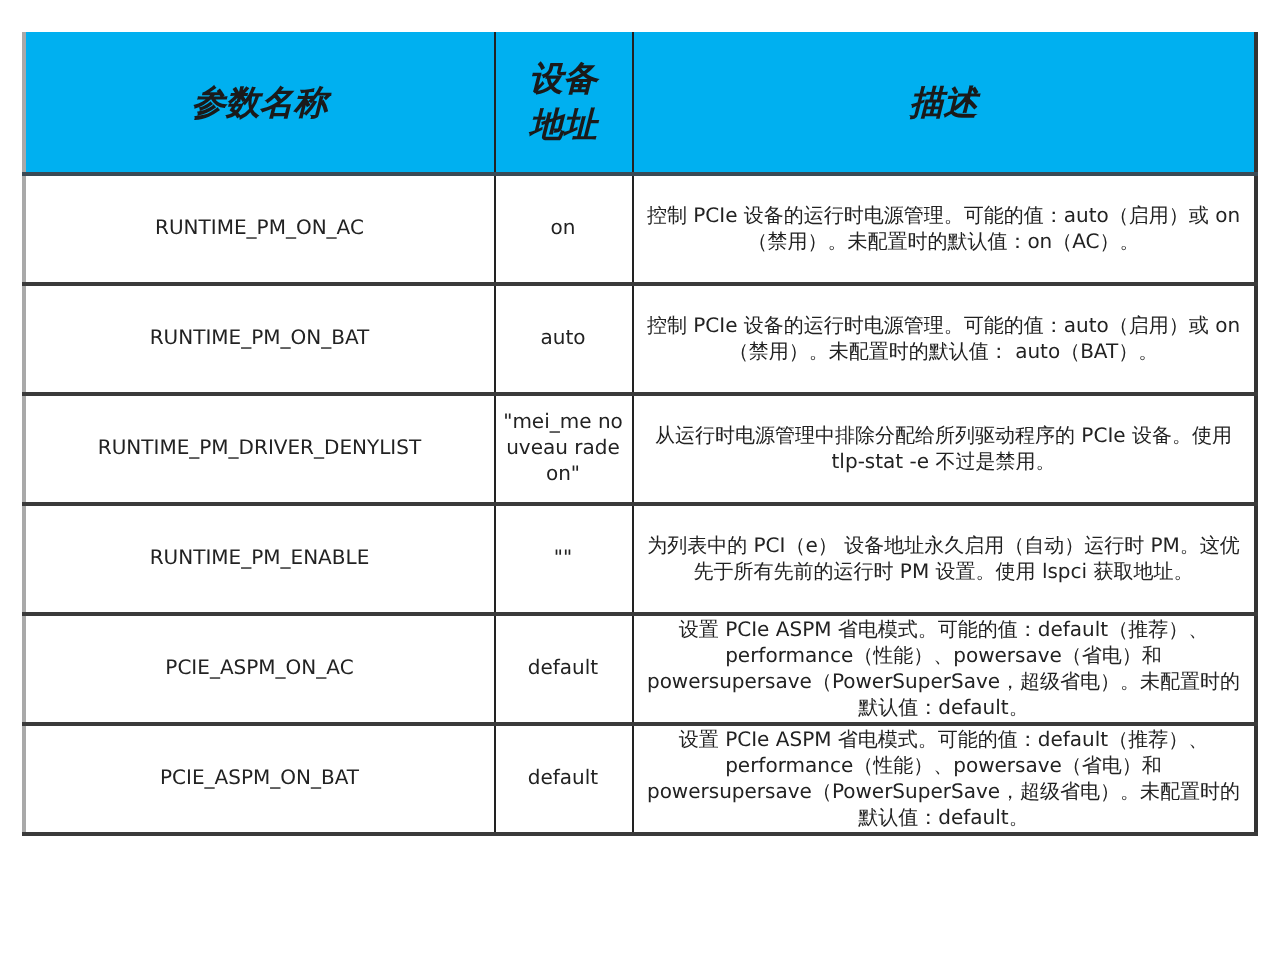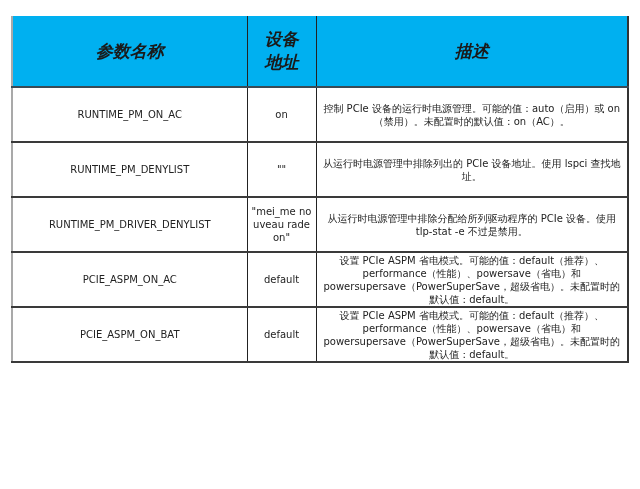--- a/index.html
+++ b/index.html
@@ -47,28 +47,33 @@
       <th>描述</th>
     </tr>
   </thead>
   <tbody>
     <tr>
       <td class="name">RUNTIME_PM_ON_AC</td>
       <td class="default">on</td>
       <td class="desc">控制 PCIe 设备的运行时电源管理。可能的值：auto（启用）或 on（禁用）。未配置时的默认值：on（AC）。</td>
     </tr>
     <tr>
-      <td class="name">RUNTIME_PM_DENYLIST</td>
-      <td class="default">""</td>
-      <td class="desc">从运行时电源管理中排除列出的 PCIe 设备地址。使用 lspci 查找地址。</td>
+      <td class="name">RUNTIME_PM_ON_BAT</td>
+      <td class="default">auto</td>
+      <td class="desc">控制 PCIe 设备的运行时电源管理。可能的值：auto（启用）或 on（禁用）。未配置时的默认值： auto（BAT）。</td>
     </tr>
     <tr>
       <td class="name">RUNTIME_PM_DRIVER_DENYLIST</td>
       <td class="default">"mei_me nouveau radeon"</td>
       <td class="desc">从运行时电源管理中排除分配给所列驱动程序的 PCIe 设备。使用 tlp-stat -e 不过是禁用。</td>
+    </tr>
+    <tr>
+      <td class="name">RUNTIME_PM_ENABLE</td>
+      <td class="default">""</td>
+      <td class="desc">为列表中的 PCI（e） 设备地址永久启用（自动）运行时 PM。这优先于所有先前的运行时 PM 设置。使用 lspci 获取地址。</td>
     </tr>
     <tr>
       <td class="name">PCIE_ASPM_ON_AC</td>
       <td class="default">default</td>
       <td class="desc">设置 PCIe ASPM 省电模式。可能的值：default（推荐）、performance（性能）、powersave（省电）和 powersupersave（PowerSuperSave，超级省电）。未配置时的默认值：default。</td>
     </tr>
     <tr>
       <td class="name">PCIE_ASPM_ON_BAT</td>
       <td class="default">default</td>
       <td class="desc">设置 PCIe ASPM 省电模式。可能的值：default（推荐）、performance（性能）、powersave（省电）和 powersupersave（PowerSuperSave，超级省电）。未配置时的默认值：default。</td>

